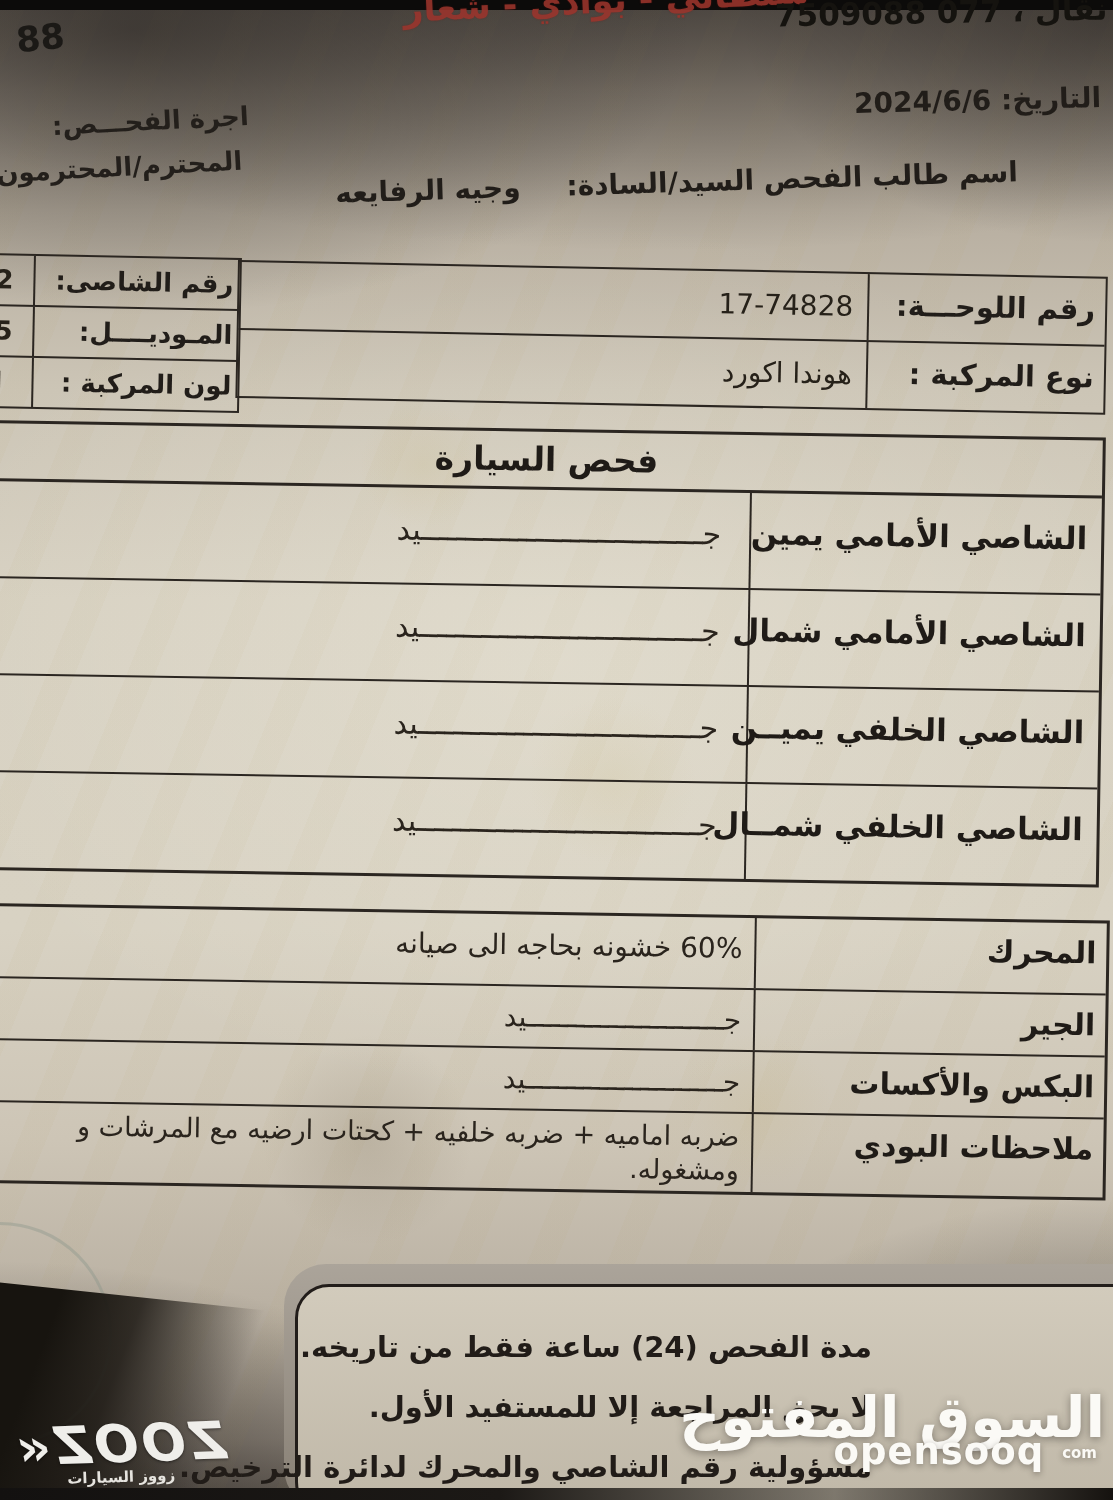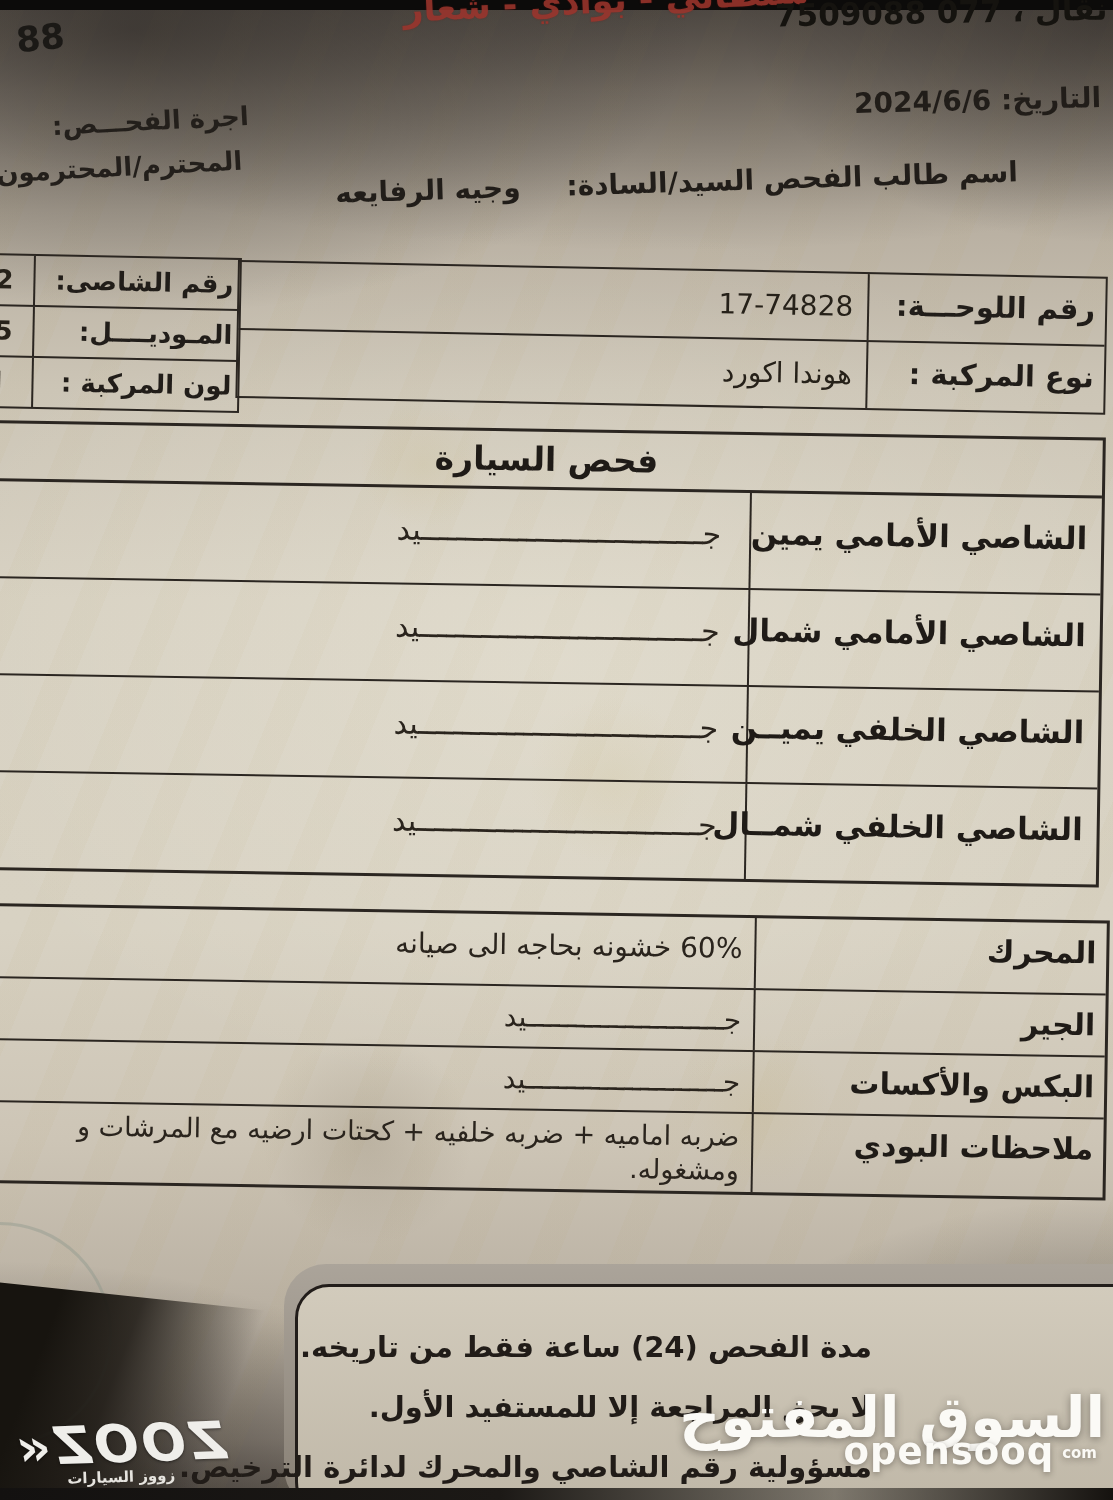--- a/index.html
+++ b/index.html
@@ -74,21 +74,21 @@
   
   .stamp{left:-112px;top:1222px;width:218px;height:218px;border:3px solid rgba(135,148,138,.38);border-radius:50%;}
   .stamp2{left:-30px;top:1300px;width:30px;height:22px;border-bottom:3px solid rgba(90,100,92,.4);border-radius:50%;transform:rotate(-20deg);}
   .darkbl{left:-60px;top:1300px;width:440px;height:240px;
     background:linear-gradient(105deg,#17140f 22%,rgba(28,24,19,.85) 38%,rgba(30,26,21,0) 62%);transform:rotate(6deg);}
   
   .wm-ar{right:8px;top:1384px;font-size:57px;font-weight:bold;color:#fbfaf6;direction:rtl;white-space:nowrap;
     text-shadow:0 2px 8px rgba(40,35,30,.45);}
   .wm-en{right:16px;top:1430px;font-size:37px;font-weight:bold;color:#fbfaf6;letter-spacing:1px;
     text-shadow:0 2px 6px rgba(40,35,30,.4);}
-  .wm-en .tld{font-size:15px;font-weight:bold;letter-spacing:0;vertical-align:6px;margin-left:8px;}
+  .wm-en .tld{font-size:15px;font-weight:bold;letter-spacing:0;vertical-align:6px;margin-left:18px;}
   .zooz{left:14px;top:1414px;color:#efeeea;transform:rotate(-2deg);}
   .zooz .zt{font-size:52px;font-weight:bold;font-style:italic;letter-spacing:3px;transform:scaleX(-1);
     text-shadow:0 1px 3px rgba(0,0,0,.5);}
   .zooz .tag{font-size:15px;font-weight:bold;text-align:center;margin-top:-6px;direction:rtl;color:#e6e4df;}
 </style>
 </head>
 <body>
 
 <div class="photo">
 

